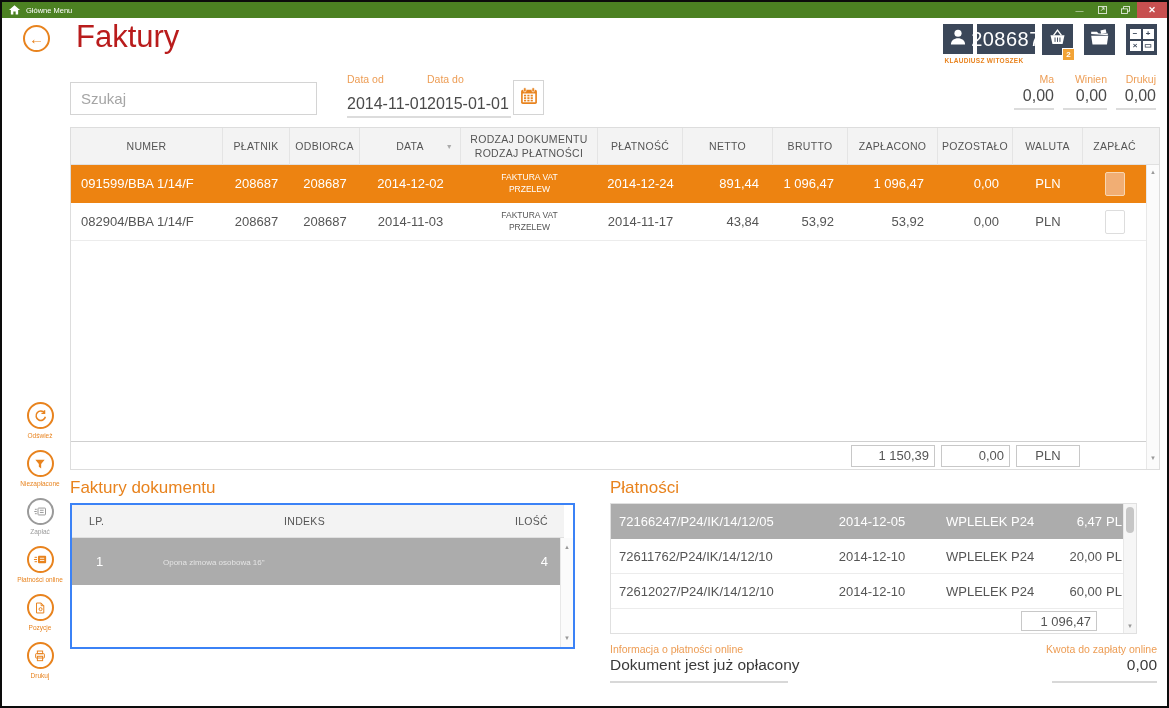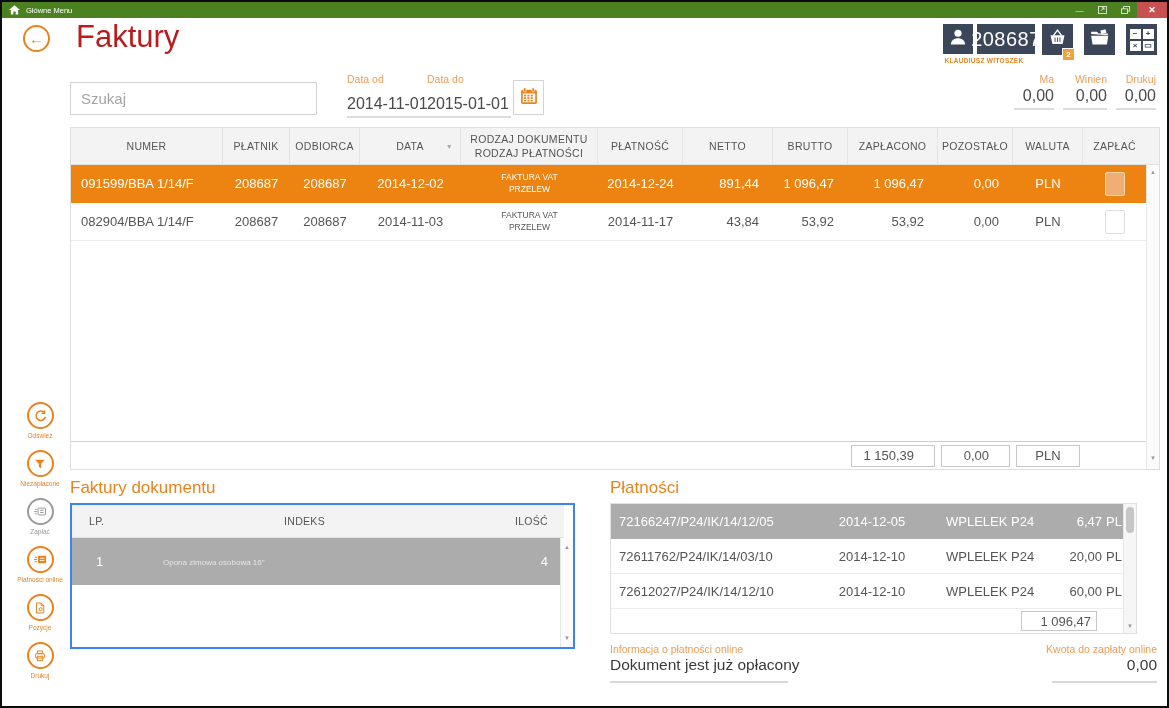--- a/index.html
+++ b/index.html
@@ -56,21 +56,21 @@
   .sort-arrow { position:absolute; right:7px; top:15px; font-size:7px; color:#aaa; }
   .inv-rows { position:absolute; left:0; top:37px; }
   .inv-row { height:38px; align-items:center; font-size:13px; color:#555; border-bottom:1px solid #ececec; }
   .inv-row.selected { background:#ED8311; color:#fff; border-bottom:1px solid #ED8311; }
   .c-num { padding-left:10px; } .c-ctr { text-align:center; }
   .c-rt { text-align:right; padding-right:14px; }
   .c-rodzaj { text-align:center; font-size:8.5px; line-height:1.3; }
   .chk { width:20px; height:24px; margin:0 auto; border-radius:2px; background:#fff; border:1px solid #ddd; }
   .chk.on { background:#F1AE74; border:1px solid #F8D6B0; }
   .inv-totals { position:absolute; left:0; bottom:0; height:28px; border-top:1px solid #cfcfcf; align-items:center; }
-  .tot-box { border:1px solid #c8c8c8; height:22px; margin:0 3px; font-size:13px; color:#555; display:flex; align-items:center; justify-content:flex-end; padding-right:20px; }
+  .tot-box { border:1px solid #c8c8c8; height:22px; margin:0 3px; font-size:13px; color:#555; display:flex; align-items:center; justify-content:flex-end; padding-right:5px; }
   .tot-box.ctr { justify-content:center; padding-right:0; }
   .vscroll { position:absolute; right:0; width:13px; background:#fbfbfb; border-left:1px solid #e8e8e8; }
   .vs-main { top:37px; bottom:0; }
   .vs-arrow { position:absolute; left:0; width:12px; text-align:center; font-size:6px; color:#999; }
 
   
   .side-item { position:absolute; left:10px; width:56px; text-align:center; }
   .side-circle { width:27px; height:27px; border:2px solid #E8831E; border-radius:50%; margin:0 auto; display:flex; align-items:center; justify-content:center; }
   .side-circle.gray { border-color:#9a9a9a; }
   .side-label { font-size:6.5px; color:#E8831E; margin-top:3px; }
@@ -402,21 +402,21 @@
   <div class="panel-title pay-title">Płatności</div>
   <div class="pay-wrap">
     <div class="pay-row pay-cols selected">
       <div class="pr-num">72166247/P24/IK/14/12/05</div>
       <div class="pr-date">2014-12-05</div>
       <div class="pr-typ">WPLELEK P24</div>
       <div class="pr-amt">6,47</div>
       <div class="pr-cur">PLN</div>
     </div>
     <div class="pay-row pay-cols">
-      <div class="pr-num">72611762/P24/IK/14/03/10</div>
+      <div class="pr-num">72611762/P24/IK/14/12/10</div>
       <div class="pr-date">2014-12-10</div>
       <div class="pr-typ">WPLELEK P24</div>
       <div class="pr-amt">20,00</div>
       <div class="pr-cur">PLN</div>
     </div>
     <div class="pay-row pay-cols">
       <div class="pr-num">72612027/P24/IK/14/12/10</div>
       <div class="pr-date">2014-12-10</div>
       <div class="pr-typ">WPLELEK P24</div>
       <div class="pr-amt">60,00</div>

